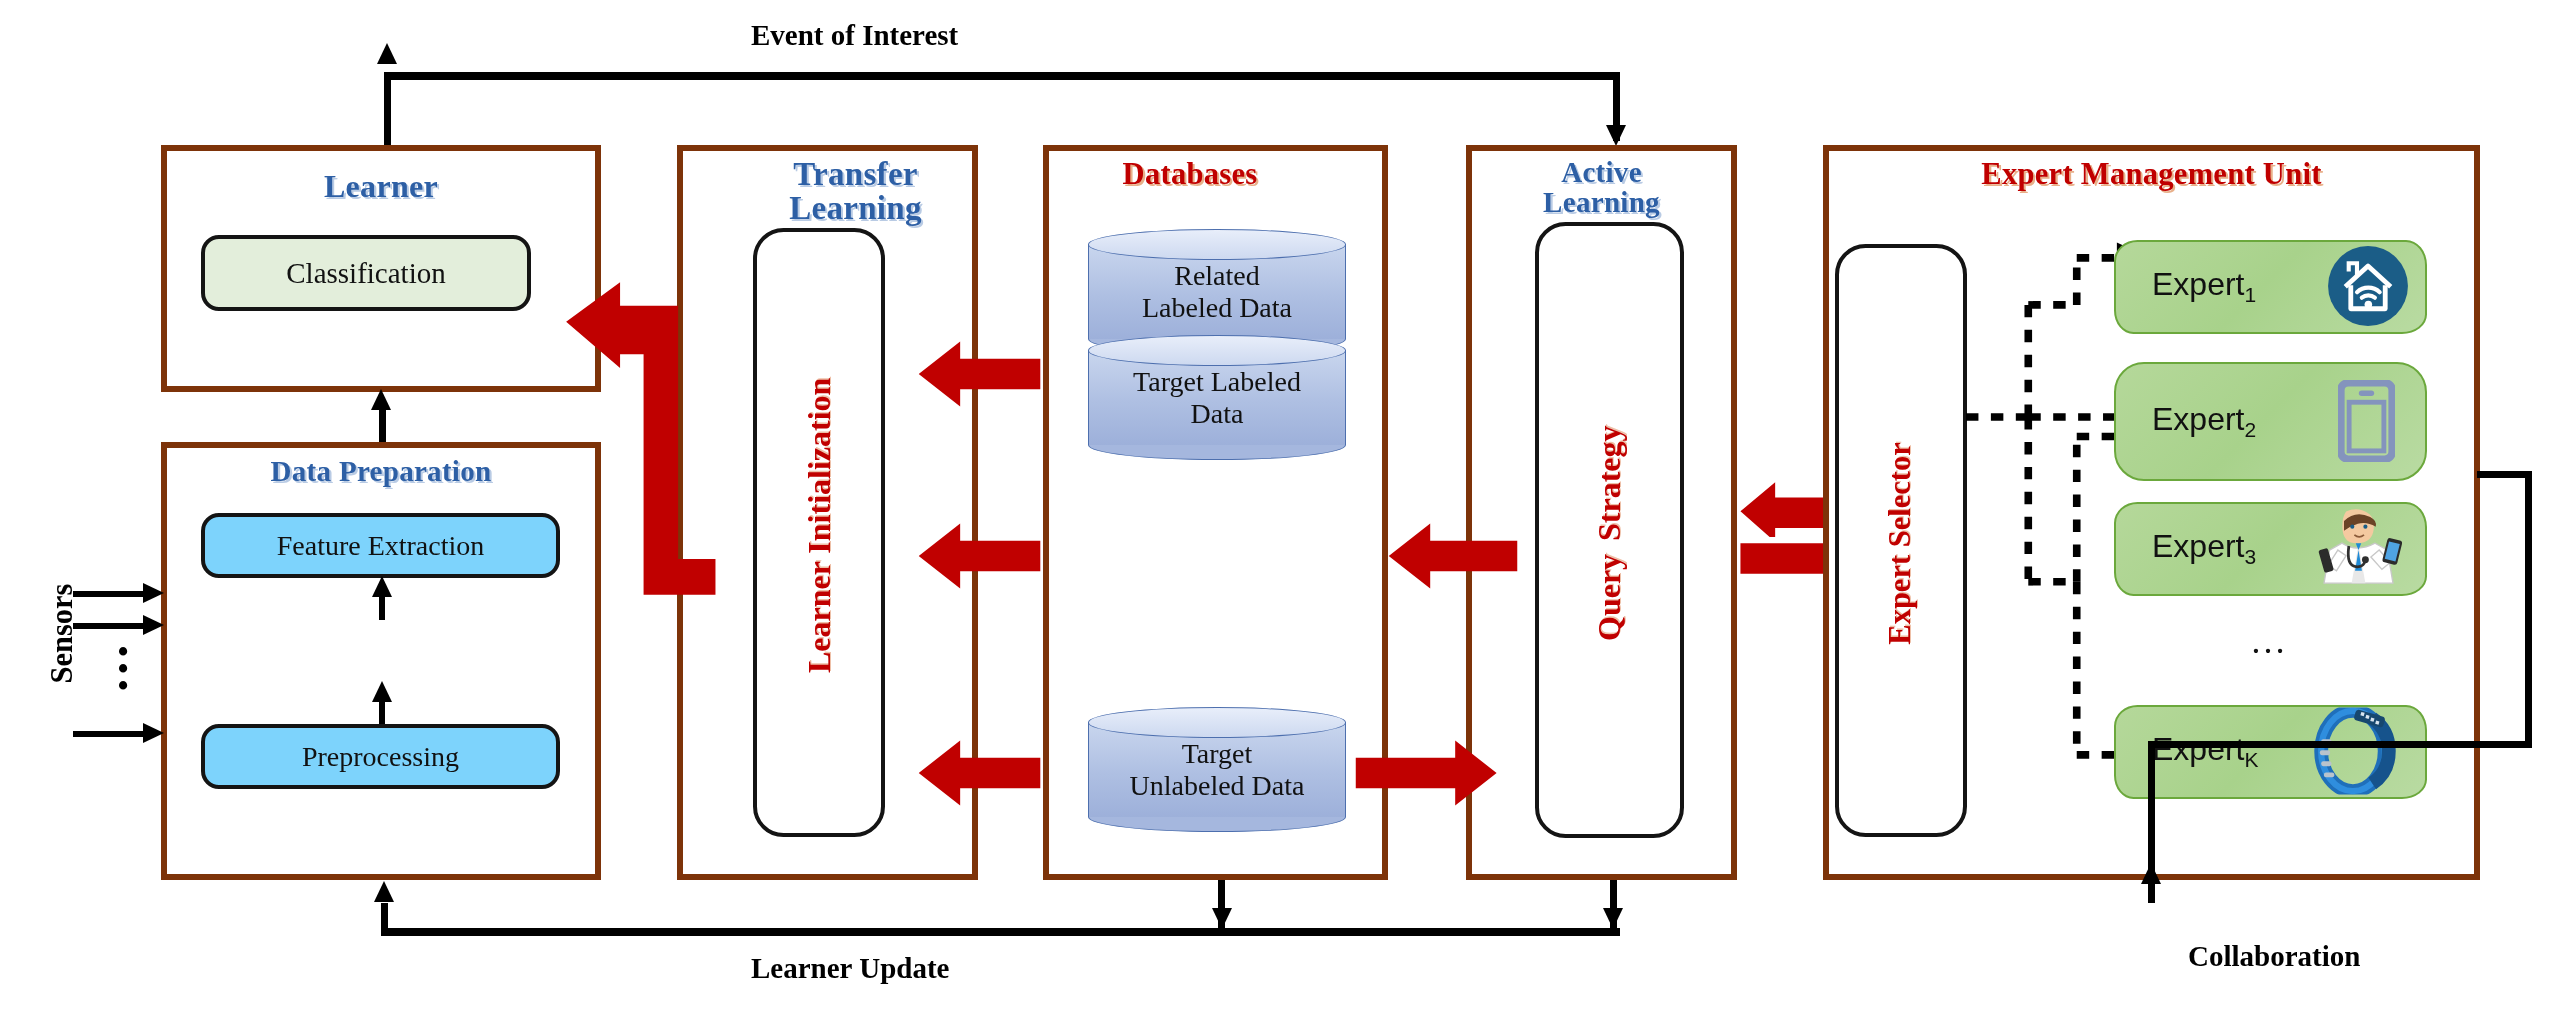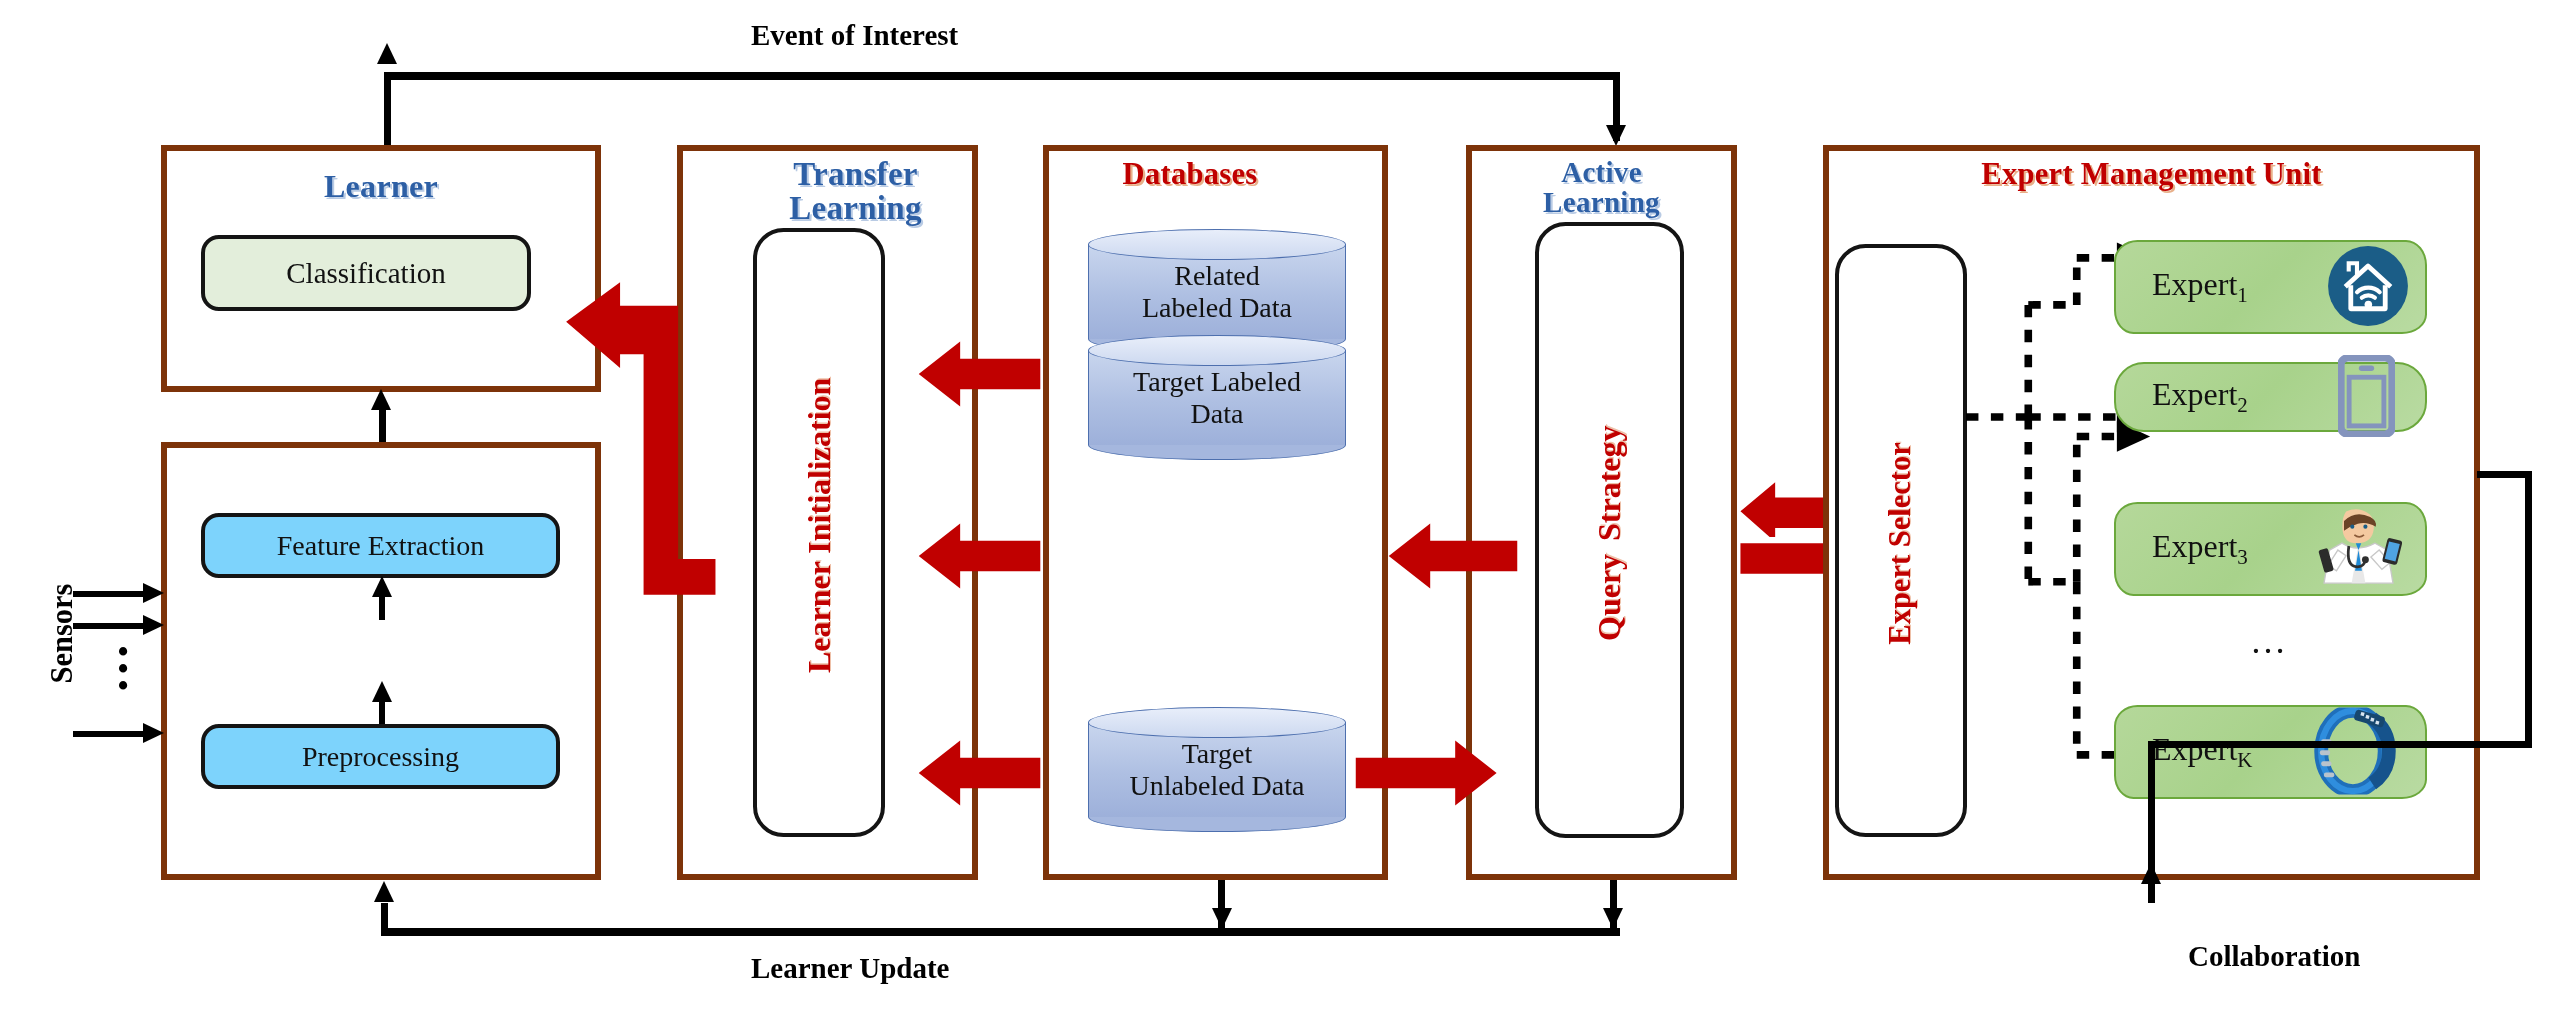--- a/index.html
+++ b/index.html
@@ -82,21 +82,21 @@
 
   
   .blob{
     position:absolute;box-sizing:border-box;
     background:linear-gradient(135deg,#b5d89a 0%,#a8d28b 48%,#b9dba2 100%);
     border:2.8px solid #6ba83c;
     border-radius:23.5px 21px 25px 19.4px / 21px 25px 19.4px 23.5px;
     display:flex;align-items:center;
   }
   .blob .etext{
-    font-family:Liberation Serif, serif;font-size:32px;color:#111;
+    font-family:Liberation Sans, sans-serif;font-size:32px;color:#111;
     margin-left:36px;white-space:nowrap;
   }
   .blob .etext sub{font-size:21px;}
   .blob .eicon{position:absolute;right:15.2px;top:50%;transform:translateY(-50%);}
 
   
   .hline{position:absolute;background:#000;}
   .vline{position:absolute;background:#000;}
   .arrow-up,.arrow-down,.arrow-right,.arrow-left{position:absolute;width:0;height:0;}
   .arrow-up{border-left:10.4px solid transparent;border-right:10.4px solid transparent;border-bottom:21px solid #000;}
@@ -139,20 +139,21 @@
   <div class="panel" style="left:161px;top:145px;width:440px;height:247px;"></div>
   <div class="h-blue" style="left:161px;top:170px;width:440px;font-size:32px;">Learner</div>
   <div class="rbox green" style="left:201px;top:235px;width:330px;height:76px;font-size:29px;color:#111;">
     <span>Classification</span>
   </div>
 
   <div class="vline" style="left:379px;top:410px;width:7px;height:33px;"></div>
   <div class="arrow-up" style="left:371px;top:389px;"></div>
 
   <div class="panel" style="left:161px;top:442px;width:440px;height:438px;"></div>
+  <div class="h-blue" style="left:161px;top:457px;width:440px;font-size:29px;">Data Preparation</div>
 
   <div class="rbox grey" style="left:201px;top:513px;width:359px;height:65px;font-size:28px;color:#111;">
     <span>Feature Extraction</span>
   </div>
   <div class="vline" style="left:379px;top:595px;width:6.2px;height:25px;"></div>
   <div class="arrow-up" style="left:372px;top:576px;"></div>
 
   <div class="vline" style="left:379px;top:701px;width:6.2px;height:25px;"></div>
   <div class="arrow-up" style="left:372px;top:681px;"></div>
 
@@ -278,21 +279,21 @@
         <path d="M28,62 L61,32 L94,62" fill="none" stroke="#fff" stroke-width="7" stroke-linejoin="round"></path>
         <path d="M36,60 L36,94 L86,94 L86,60" fill="none" stroke="#fff" stroke-width="7" stroke-linejoin="round"></path>
         <path d="M33,40 L33,28 L45,28 L45,47" fill="none" stroke="#fff" stroke-width="6"></path>
         <path d="M45,70 A24,24 0 0 1 78,70" fill="none" stroke="#fff" stroke-width="6" stroke-linecap="round"></path>
         <path d="M52,78 A15,15 0 0 1 71,78" fill="none" stroke="#fff" stroke-width="6" stroke-linecap="round"></path>
         <circle cx="61.5" cy="88" r="5.5" fill="#fff"></circle>
       </svg>
     </span>
   </div>
 
-  <div class="blob" style="left:2114px;top:362px;width:313px;height:70px;border-radius:30px;">
+  <div class="blob" style="left:2114px;top:362px;width:313px;height:119px;border-radius:30px;">
     <span class="etext">Expert<sub>2</sub></span>
     <span class="eicon" style="right:30.5px;">
       <svg width="57" height="82" viewBox="0 0 82 118">
         <rect x="4" y="4" width="74" height="110" rx="11" ry="11" fill="none" stroke="#8494bd" stroke-width="11"></rect>
         <rect x="30" y="15" width="22" height="8" rx="4" fill="#8494bd"></rect>
         <rect x="16" y="32" width="50" height="70" fill="none" stroke="#8494bd" stroke-width="7"></rect>
       </svg>
     </span>
   </div>
 

